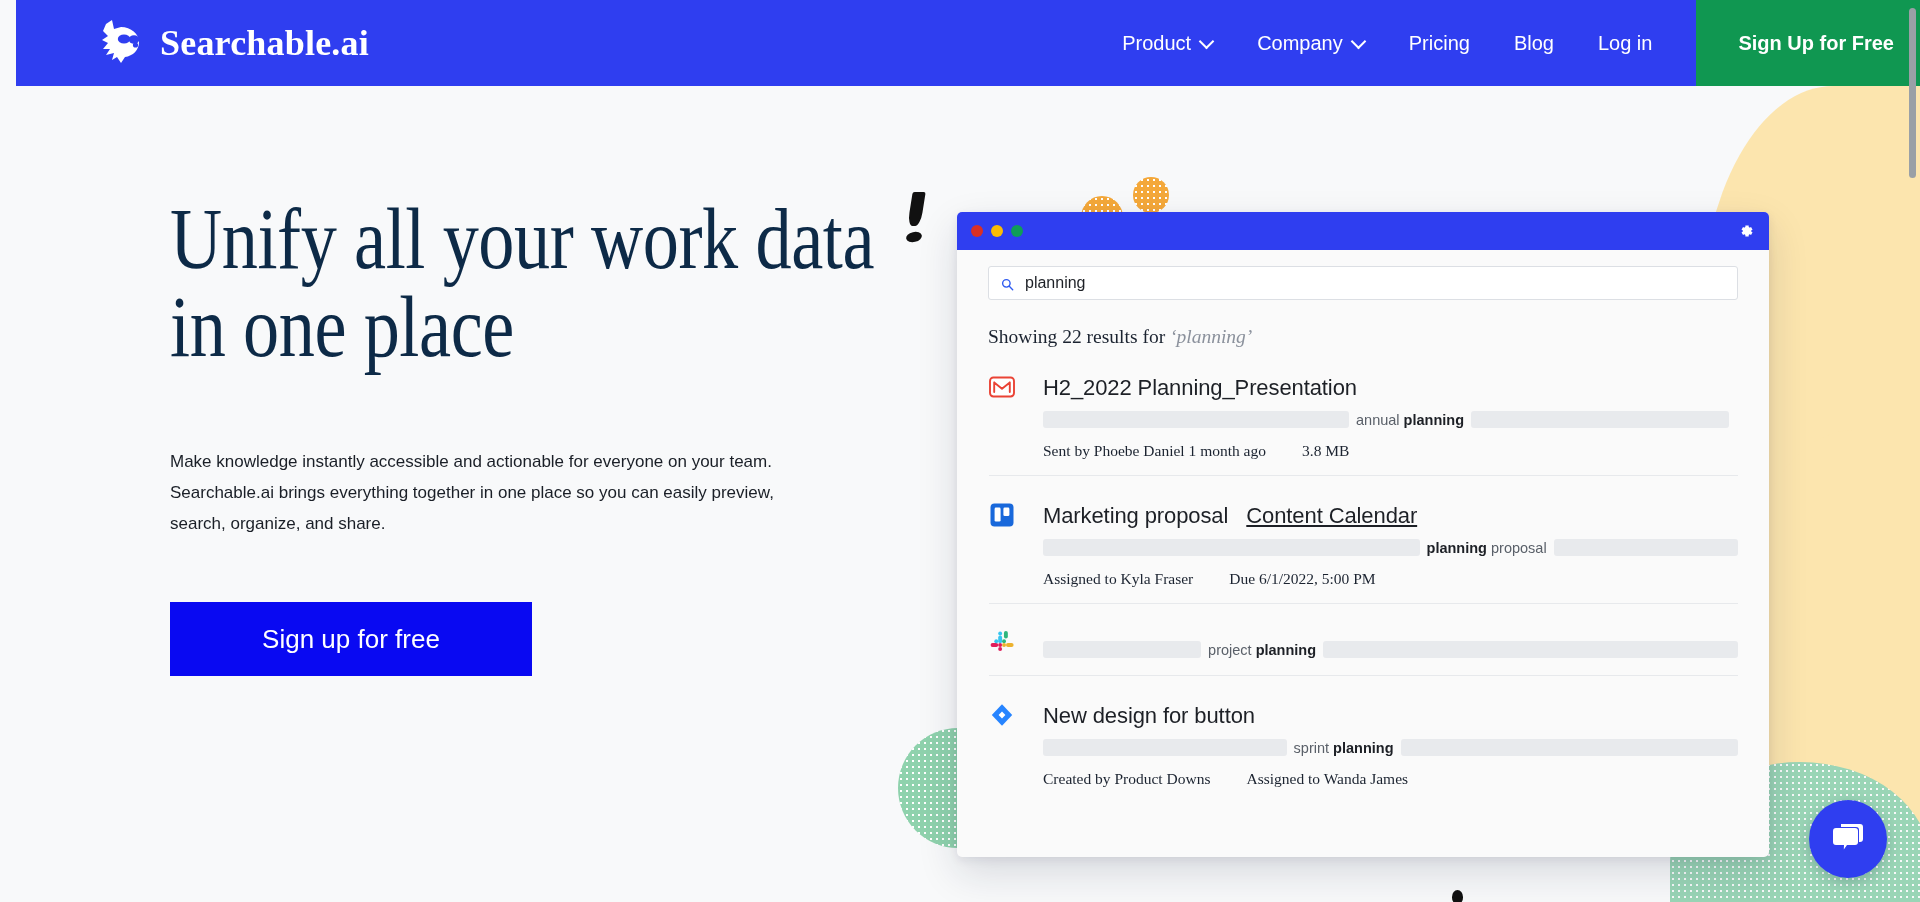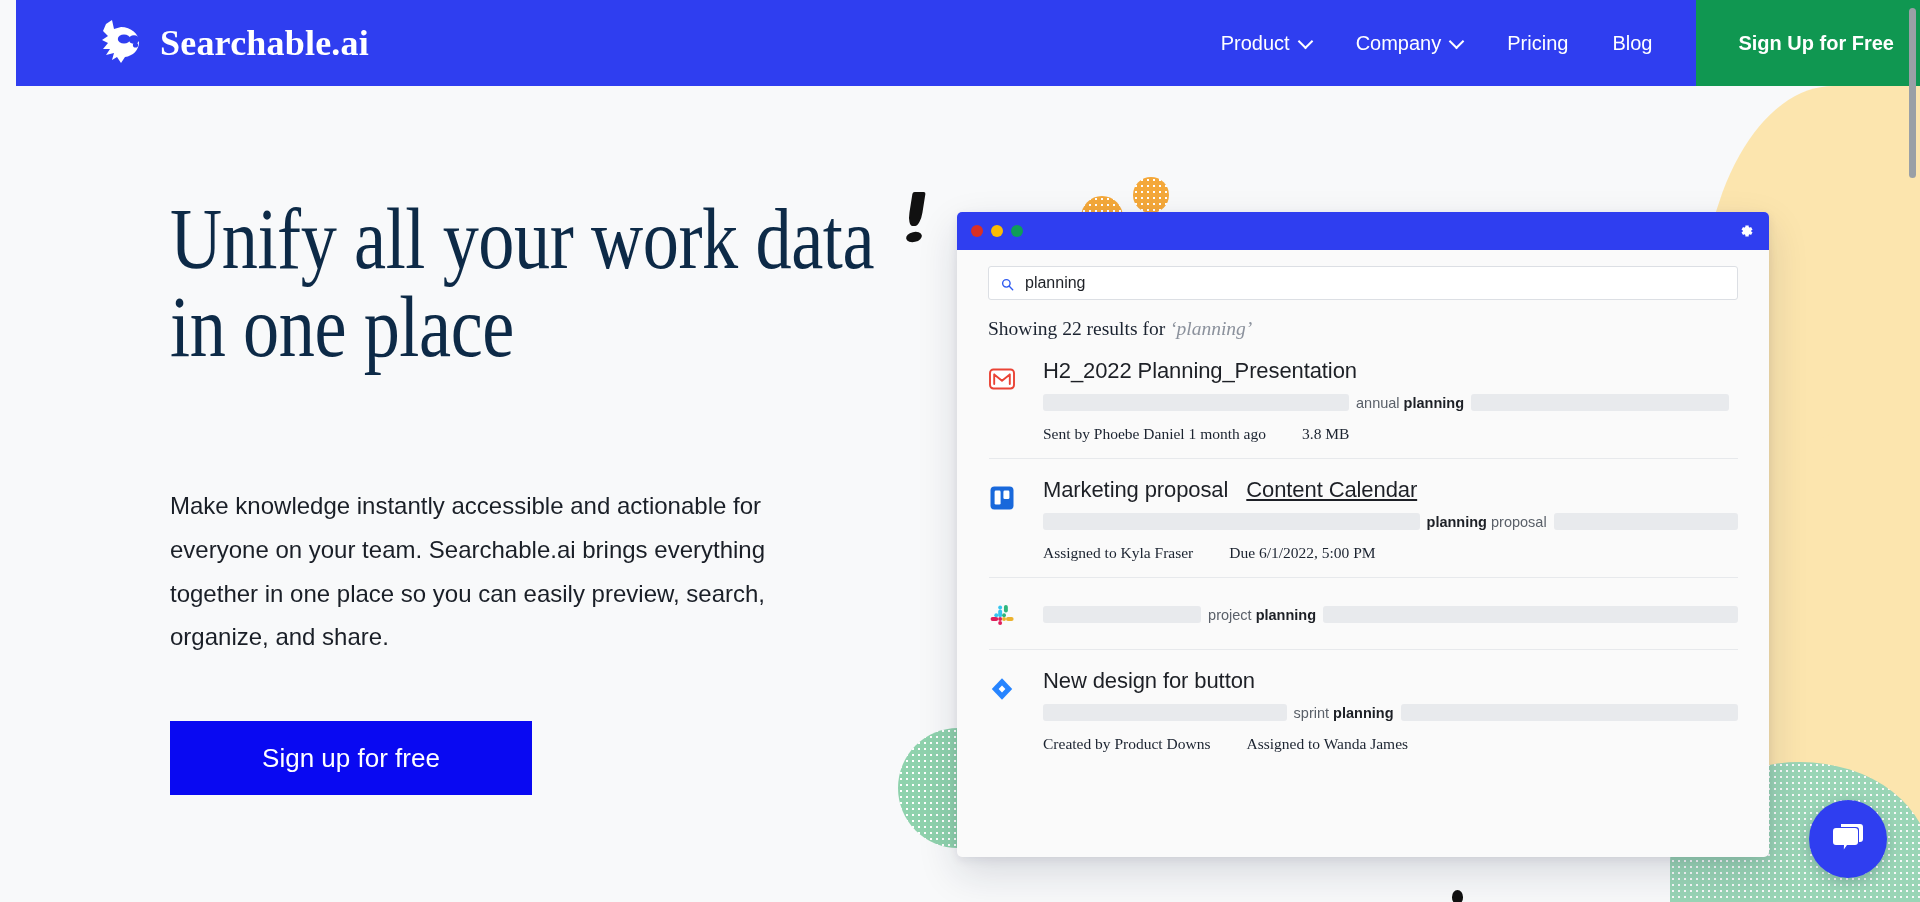--- a/index.html
+++ b/index.html
@@ -92,22 +92,22 @@
   
   .hero-left { position: absolute; left: 170px; top: 196px; width: 700px; z-index: 5; }
   .headline {
     font-family: "Liberation Serif", serif;
     font-size: 86px; line-height: 1.02; color: #0d2a47; font-weight: 400;
     letter-spacing: -0.5px;
     transform: scaleX(0.84); transform-origin: left top;
     width: 840px;
   }
   .subtext {
-    margin-top: 113px; width: 660px;
-    font-size: 24px; line-height: 1.82; color: #1a1f27; font-weight: 400;
+    margin-top: 76px; width: 660px;
+    font-size: 17px; line-height: 1.82; color: #1a1f27; font-weight: 400;
   }
   .cta {
     margin-top: 62px; width: 362px; height: 74px; background: #0909f2; color: #fff;
     display: flex; align-items: center; justify-content: center;
     font-size: 26px; cursor: pointer; border: none;
     font-family: "Liberation Sans", sans-serif;
   }
 
   
   .app-window {
@@ -128,31 +128,31 @@
   .gear { margin-left: auto; width: 18px; height: 18px; cursor: pointer; }
 
   .win-body { padding: 16px 31px 0 31px; }
   .search-box {
     height: 34px; background: #fff; border: 1px solid #dcdfe4; border-radius: 3px;
     display: flex; align-items: center; padding: 0 12px; gap: 11px;
   }
   .search-icon { width: 13px; height: 13px; flex: none; }
   .search-value { font-size: 16px; color: #1d2026; }
   .results-count {
-    margin-top: 18px; font-family: "Liberation Serif", serif; font-size: 19.5px; color: #1b2330;
+    margin-top: 26px; font-family: "Liberation Serif", serif; font-size: 19.5px; color: #1b2330;
   }
   .results-count .q { font-style: italic; color: #8b919c; }
 
   .result {
     display: flex; padding: 18px 0 15px 0; border-bottom: 1px solid #e7e9ec;
     margin-left: 1px;
   }
   .result:last-child { border-bottom: none; }
   .res-icon { width: 54px; flex: none; padding-top: 8px; }
-  .res-body { flex: 1; min-width: 0; }
+  .res-body { flex: 1; min-width: 0; margin-top: 9px; }
   .res-title {
     font-size: 22px; color: #1d2026; font-weight: 400; display: flex;
     align-items: baseline; gap: 18px; letter-spacing: -.1px;
   }
   .res-title .link { text-decoration: underline; }
   .snippet {
     margin-top: 10px; display: flex; align-items: center; height: 17px; gap: 0;
   }
   .snip-bar { background: #e8eaed; height: 17px; border-radius: 3px; }
   .snip-text { font-size: 14.5px; color: #5a6069; padding: 0 7px; white-space: nowrap; }
@@ -224,20 +224,23 @@
       <div class="nav-item">
         <span class="label">Company</span>
         <span class="chev"></span>
       </div>
       <div class="nav-item">
         <span class="label">Pricing</span>
       </div>
       <div class="nav-item">
         <span class="label">Blog</span>
       </div>
+      <div class="nav-item">
+        <span class="label">Log in</span>
+      </div>
       <div class="signup-top">Sign Up for Free</div>
     </nav>
   </div>
 
   <div class="hero-left">
     <h1 class="headline">Unify all your work data in one place</h1>
     <p class="subtext">Make knowledge instantly accessible and actionable for everyone on your team. Searchable.ai brings everything together in one place so you can easily preview, search, organize, and share.</p>
     <button class="cta">Sign up for free</button>
   </div>
 

